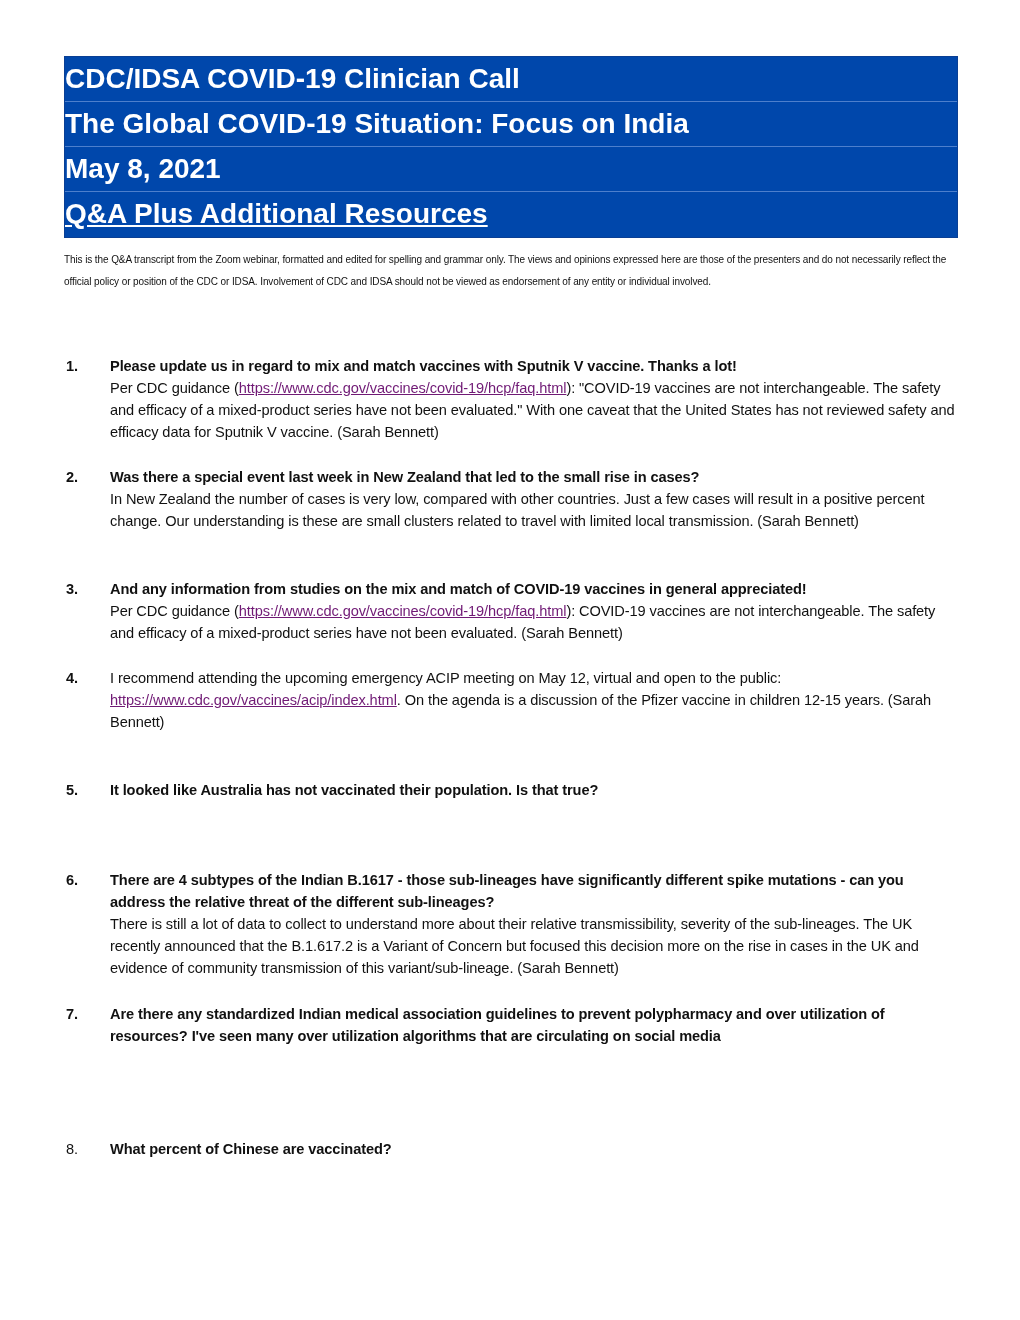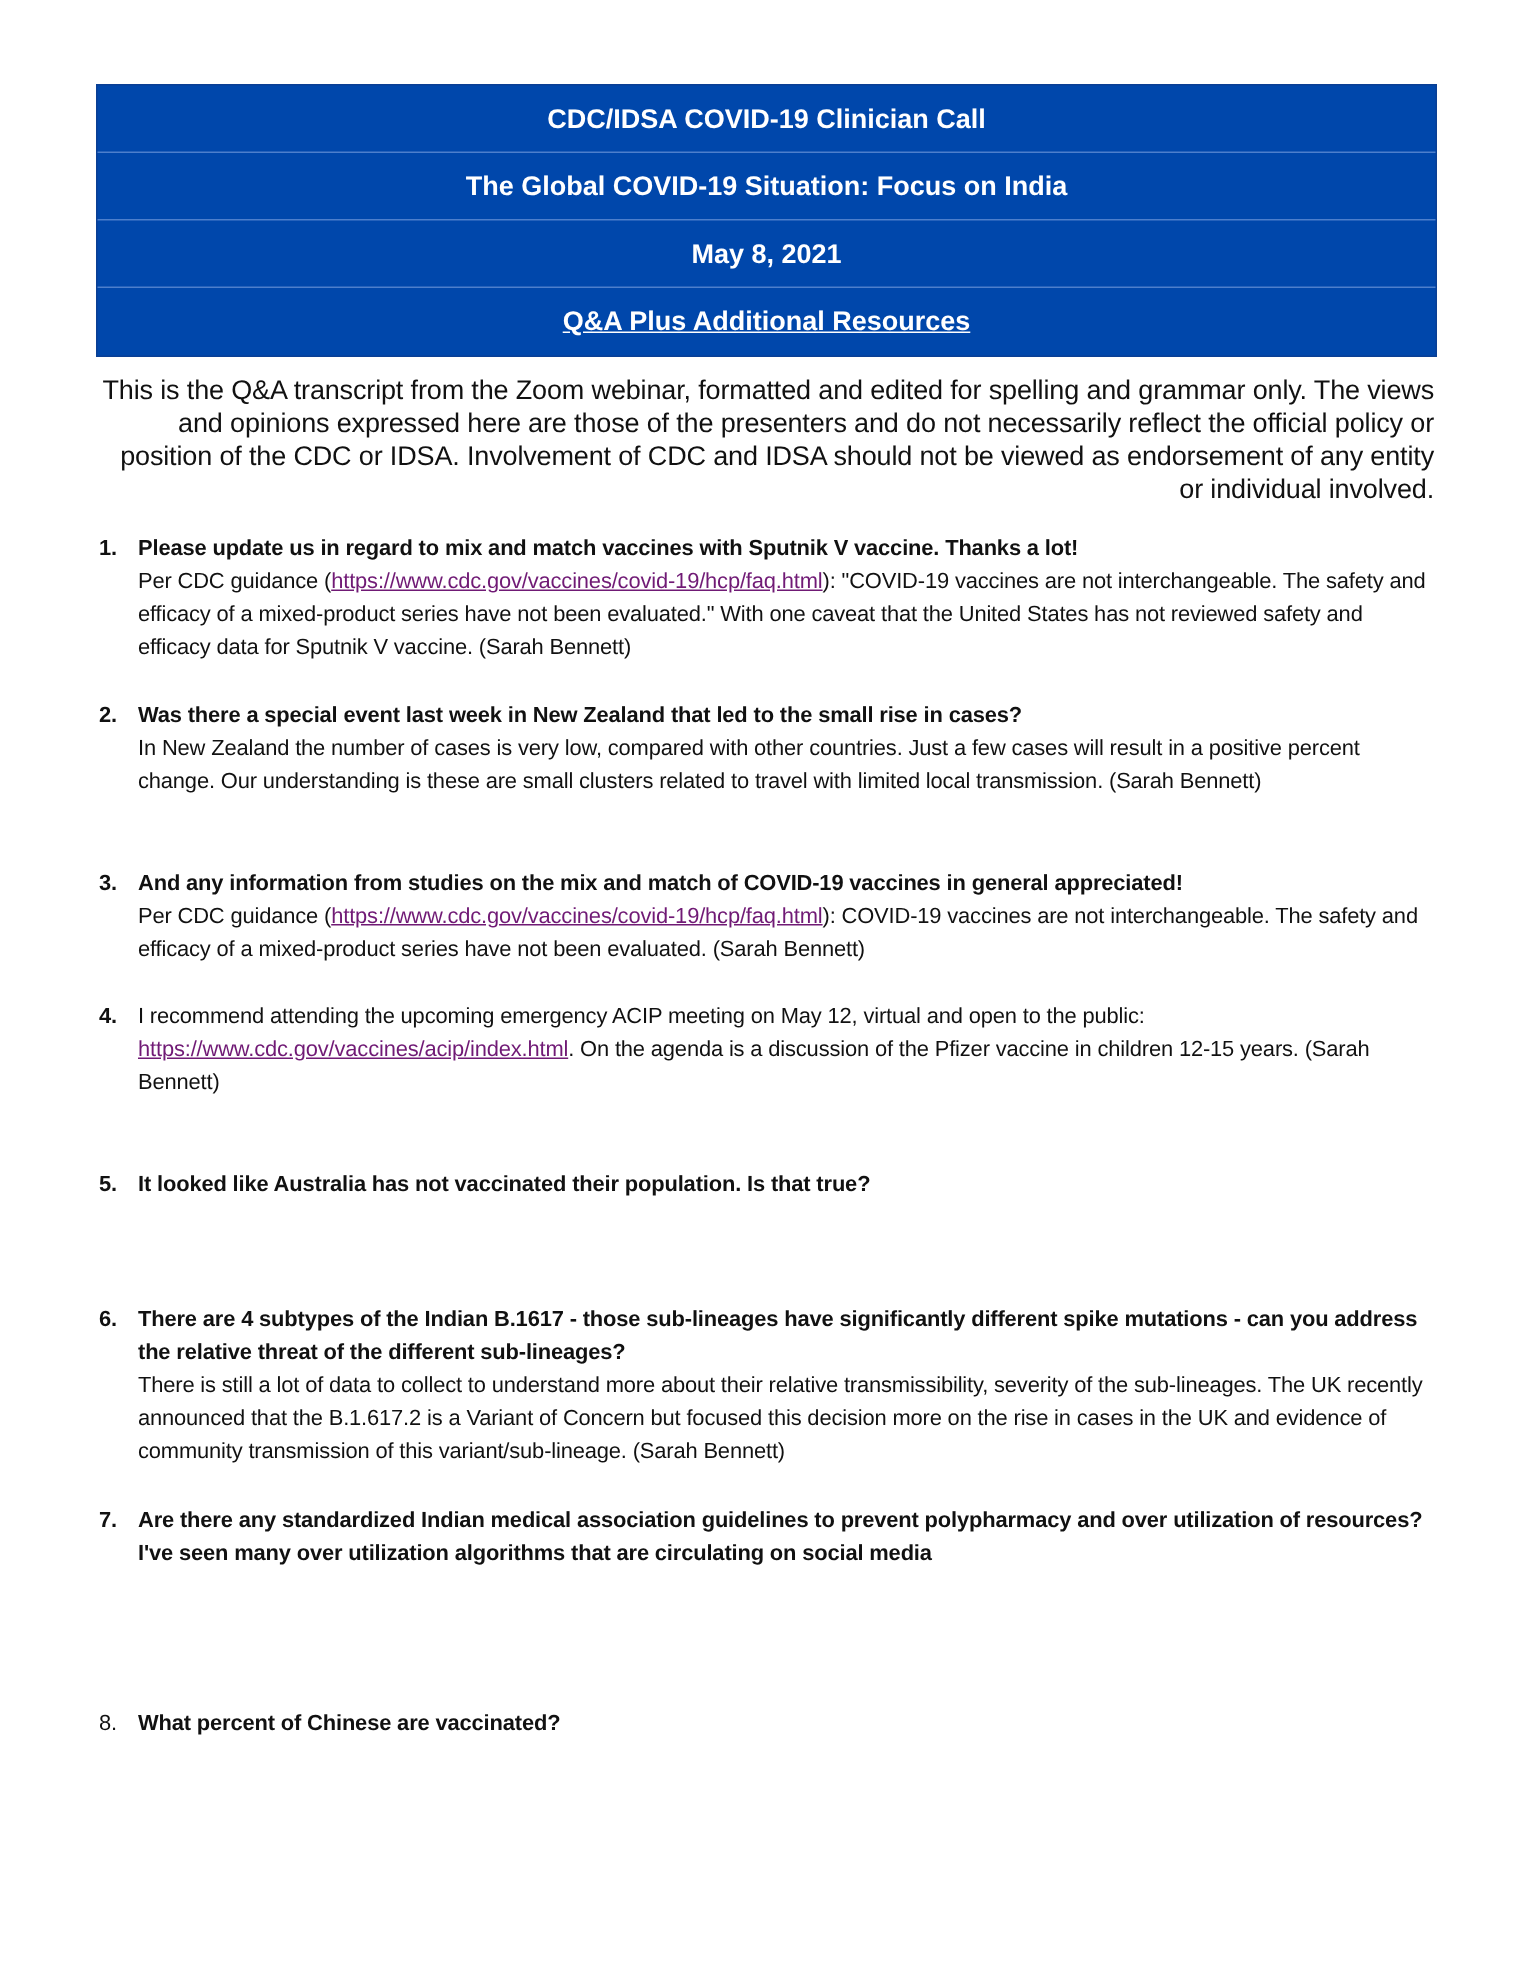--- a/index.html
+++ b/index.html
@@ -1,28 +1,28 @@
 <!DOCTYPE html>
 <html><head>
 <meta charset="utf-8">
 <style>
   html, body { margin: 0; padding: 0; background: #ffffff; }
   body { width: 1020px; height: 1320px; position: relative; overflow: hidden;
          font-family: "Liberation Sans", sans-serif; color: #111; }
   .banner { position: absolute; left: 64px; top: 56px; width: 892px;
             background: #0047ab; border: 1px solid #0a3f94; }
-  .banner-row { height: 44px; line-height: 44px; text-align: center; color: #fff;
-                font-weight: bold; font-size: 18px; border-bottom: 1px solid #4d7fcc; }
+  .banner-row { height: 44px; line-height: 44px; color: #fff;
+                font-weight: bold; font-size: 28px; border-bottom: 1px solid #4d7fcc; }
   .banner-row:last-child { border-bottom: none; height: 45px; text-decoration: underline; }
-  .intro { position: absolute; left: 64px; top: 249px; width: 892px; text-align: right;
-           font-size: 18px; line-height: 22px; letter-spacing: -0.1px; }
+  .intro { position: absolute; left: 64px; top: 249px; width: 892px; text-align: left;
+           font-size: 10px; line-height: 22px; letter-spacing: -0.1px; }
   .qa { position: absolute; left: 66px; width: 890px; font-size: 14.6px; line-height: 22px; letter-spacing: -0.1px; }
   .qa .num { position: absolute; left: 0; top: 0; font-weight: bold; }
   .qa .num.plain { font-weight: normal; }
-  .qa .body { margin-left: 26px; }
+  .qa .body { margin-left: 44px; }
   .qa .q { font-weight: bold; }
   .qa a { color: #701a75; text-decoration: underline; }
 </style>
 </head>
 <body>
 
 <div class="banner">
   <div class="banner-row">CDC/IDSA COVID-19 Clinician Call</div>
   <div class="banner-row">The Global COVID-19 Situation: Focus on India</div>
   <div class="banner-row">May 8, 2021</div>

